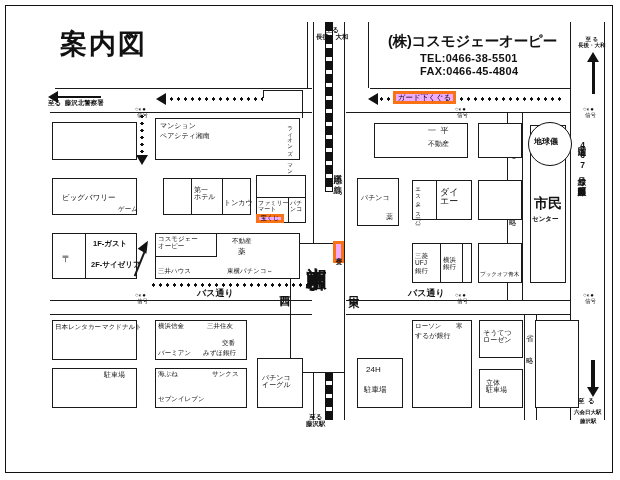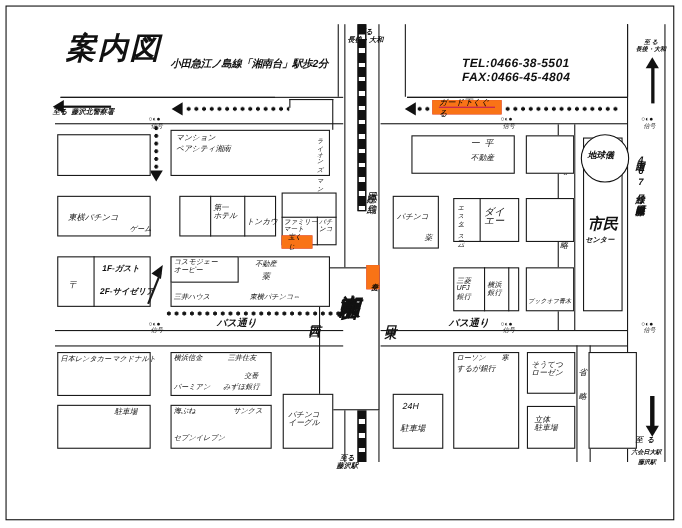--- a/index.html
+++ b/index.html
@@ -3,21 +3,20 @@
 <meta charset="utf-8">
 <style>
   html,body{margin:0;padding:0;background:#ffffff;}
   body{font-family:"Liberation Sans","DejaVu Sans",sans-serif;}
 
   #page{
     position:relative;
     width:620px;height:480px;
     background:#ffffff;
     overflow:hidden;
-    font-style:italic;
   }
   
   #frame{
     position:absolute;left:5px;top:5px;
     width:608px;height:468px;
     border:1px solid #111;
     box-sizing:border-box;
   }
   #map{
     position:absolute;left:0;top:0;width:620px;height:480px;
@@ -87,33 +86,33 @@
   
   .signal{position:absolute;font-size:6px;letter-spacing:0px;color:#111;line-height:1;}
   .signal-lbl{position:absolute;font-size:5.5px;color:#111;line-height:1;}
 
   
   #globe{
     position:absolute;border:1.6px solid #111;border-radius:50%;
     background:#fff;
   }
   
-  .chip{position:absolute;border:6px solid #f97316;background:#be185d;box-sizing:border-box;
+  .chip{position:absolute;border:3px solid #f97316;background:#f0abfc;box-sizing:border-box;
         font-size:8px;display:flex;align-items:center;justify-content:center;}
 </style>
 </head>
 <body>
 
 <div id="page">
   <div id="frame"></div>
 
   <div id="map">
 
     <div class="t" id="title">案内図</div>
-    <div class="t" id="subtitle">小田急江ノ島線「湘南台」駅歩2分</div>
+    <div class="t" id="company">(株)コスモジェーオーピー</div>
     <div class="t" id="tel">TEL:0466-38-5501</div>
     <div class="t" id="fax">FAX:0466-45-4804</div>
 
     <div class="hsep" style="left:55px;top:88px;width:195px;"></div>
     <div class="hsep" style="left:250px;top:88px;width:62px;"></div>
     <div class="hsep" style="left:370px;top:88px;width:200px;"></div>
     <div class="line" style="left:307px;top:22px;width:1px;height:66px;"></div>
     <div class="line" style="left:368px;top:22px;width:1px;height:66px;"></div>
     <div class="line" style="left:570px;top:22px;width:1px;height:66px;"></div>
 
@@ -163,21 +162,21 @@
 
     <div class="box" style="left:155px;top:118px;width:145px;height:42px;"></div>
     <div class="t" style="left:160px;top:122px;font-size:7px;">マンション</div>
     <div class="t" style="left:160px;top:132px;font-size:7px;">ペアシティ湘南</div>
     <div class="vt" style="left:287px;top:122px;font-size:5.5px;">ライオンズ
 マンション湘南</div>
 
     <div class="box" style="left:52px;top:122px;width:85px;height:38px;"></div>
 
     <div class="box" style="left:52px;top:178px;width:85px;height:37px;"></div>
-    <div class="t" style="left:62px;top:194px;font-size:7.5px;">東横パチンコ</div>
+    <div class="t" style="left:62px;top:194px;font-size:7.5px;">ビッグバワリー</div>
     <div class="t" style="left:118px;top:206px;font-size:6.5px;">ゲーム</div>
 
     <div class="box" style="left:163px;top:178px;width:88px;height:37px;"></div>
     <div class="line" style="left:191px;top:178px;width:1px;height:37px;"></div>
     <div class="line" style="left:222px;top:178px;width:1px;height:37px;"></div>
     <div class="t" style="left:194px;top:186px;font-size:7px;">第一
 ホテル</div>
     <div class="t" style="left:224px;top:199px;font-size:7px;">トンカウ</div>
 
     <div class="box" style="left:256px;top:175px;width:50px;height:48px;"></div>

